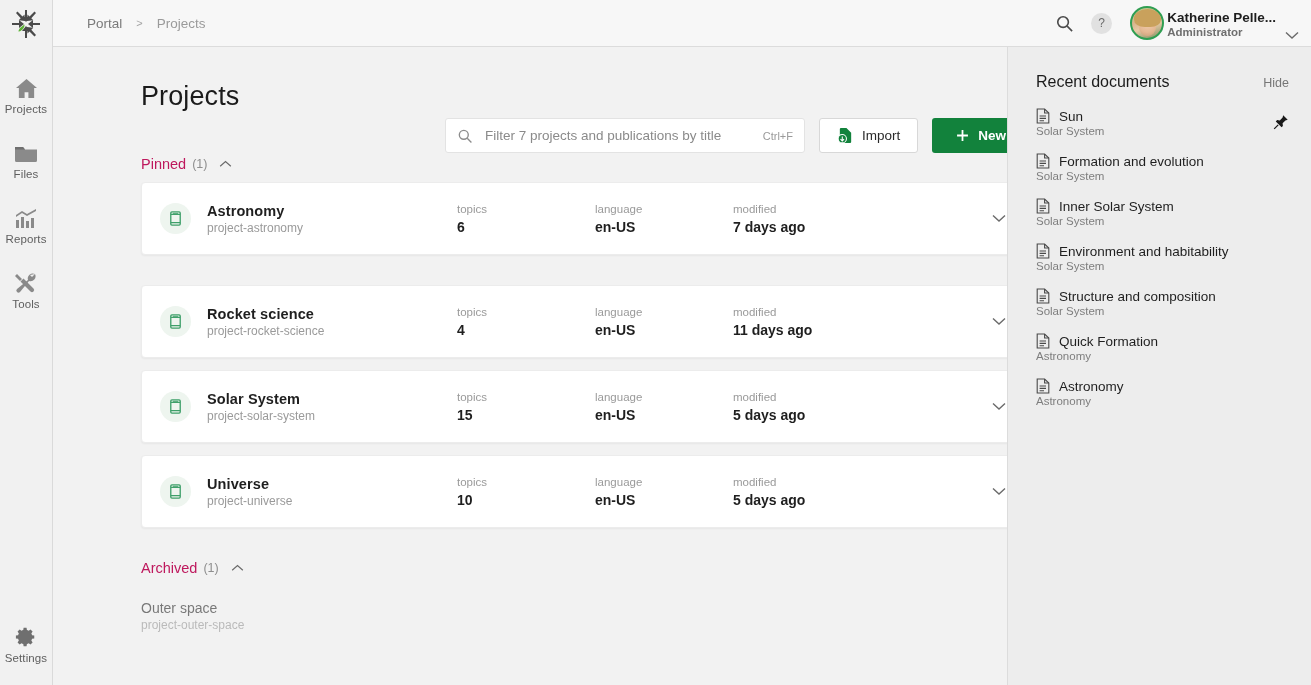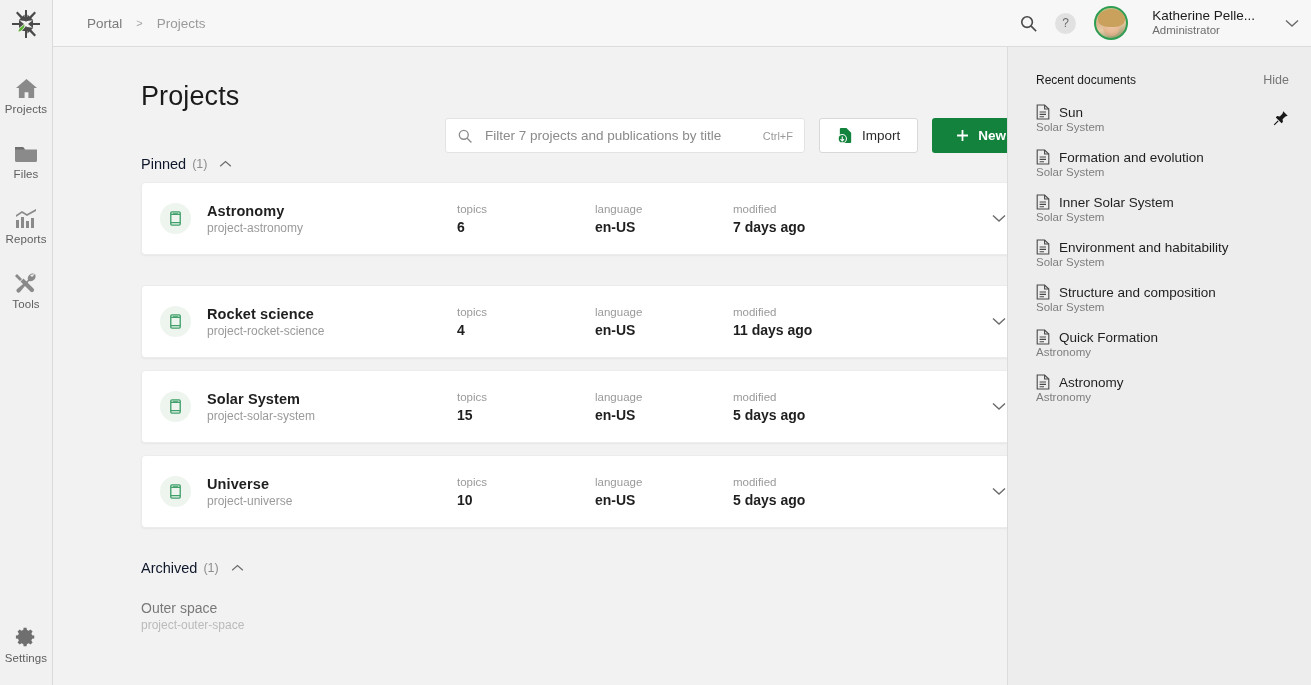--- a/index.html
+++ b/index.html
@@ -45,21 +45,21 @@
   .crumb-sep { color: #a5a5a5; font-size: 11px; }
   .crumb-current { color: #9a9a9a; cursor: pointer; }
   .top-right { margin-left: auto; display: flex; align-items: center; gap: 14px; }
   .icon-btn { width: 26px; height: 26px; display: flex; align-items: center; justify-content: center; cursor: pointer; }
   .help-btn {
     width: 21px; height: 21px; border-radius: 50%;
     background: #e1e1e1; color: #6a6a6a;
     font-size: 12px; display: flex; align-items: center; justify-content: center;
     cursor: pointer;
   }
-  .user { display: flex; align-items: center; gap: 24px; cursor: pointer; padding-left: 4px; }
+  .user { display: flex; align-items: flex-end; gap: 3px; cursor: pointer; padding-left: 4px; font-weight: bold; }
   .avatar {
     width: 34px; height: 34px; border-radius: 50%;
     border: 2px solid #2f9e52;
     background: linear-gradient(160deg,#b4cf8e 0%,#d8b48c 38%,#e8c9a6 60%,#7f8e5e 100%);
     position: relative; overflow: hidden; flex: 0 0 34px;
   }
   .avatar::after {
     content: ""; position: absolute; left: 7px; top: 8px;
     width: 17px; height: 20px; border-radius: 50% 50% 45% 45%;
     background: radial-gradient(circle at 50% 35%, #f0cdae 0%, #e4b893 60%, #c79a74 100%);
@@ -103,21 +103,21 @@
     gap: 8px; padding: 0 17px; font-size: 13.5px; cursor: pointer;
     border: 1px solid transparent; white-space: nowrap;
   }
   .btn-secondary { background: #fff; border-color: #d8d8d8; color: #2a2a2a; }
   .btn-primary { background: #12823c; color: #fff; font-weight: 700; padding: 0 22px; }
 
   .section-head {
     display: flex; align-items: center; gap: 6px;
     margin: 0 0 10px 0; cursor: pointer;
   }
-  .section-name { font-size: 14.5px; color: #0f172a; }
+  .section-name { font-size: 14.5px; color: #be185d; }
   .section-count { font-size: 12.5px; color: #8e8e8e; }
   .chev-up { margin-left: 6px; }
 
   .cards { display: flex; flex-direction: column; gap: 12px; }
   .card {
     width: 888px; height: 73px;
     background: #fff; border: 1px solid #ececec; border-radius: 4px;
     box-shadow: 0 1px 2px rgba(0,0,0,.05);
     display: flex; align-items: center; padding: 0 18px; cursor: pointer;
   }
@@ -141,21 +141,21 @@
 
   
   .rightpanel {
     width: 304px; flex: 0 0 304px;
     background: #ededed;
     border-left: 1px solid #dcdcdc;
     padding: 26px 22px 0 28px;
     overflow: hidden;
   }
   .rp-head { display: flex; align-items: baseline; }
-  .rp-title { font-size: 12px; color: #1b1b1b; }
+  .rp-title { font-size: 16px; color: #1b1b1b; }
   .rp-hide { margin-left: auto; font-size: 12.5px; color: #767676; cursor: pointer; }
   .doc-list { margin-top: 17px; display: flex; flex-direction: column; gap: 16px; }
   .doc-item { position: relative; cursor: pointer; }
   .doc-line { display: flex; align-items: center; gap: 9px; }
   .doc-name { font-size: 13.5px; color: #1f1f1f; }
   .doc-sub { font-size: 11.5px; color: #7e7e7e; margin-top: 1px; }
   .doc-pin { position: absolute; right: 0; top: 6px; }
   svg { display: block; }
 </style>
 </head>

